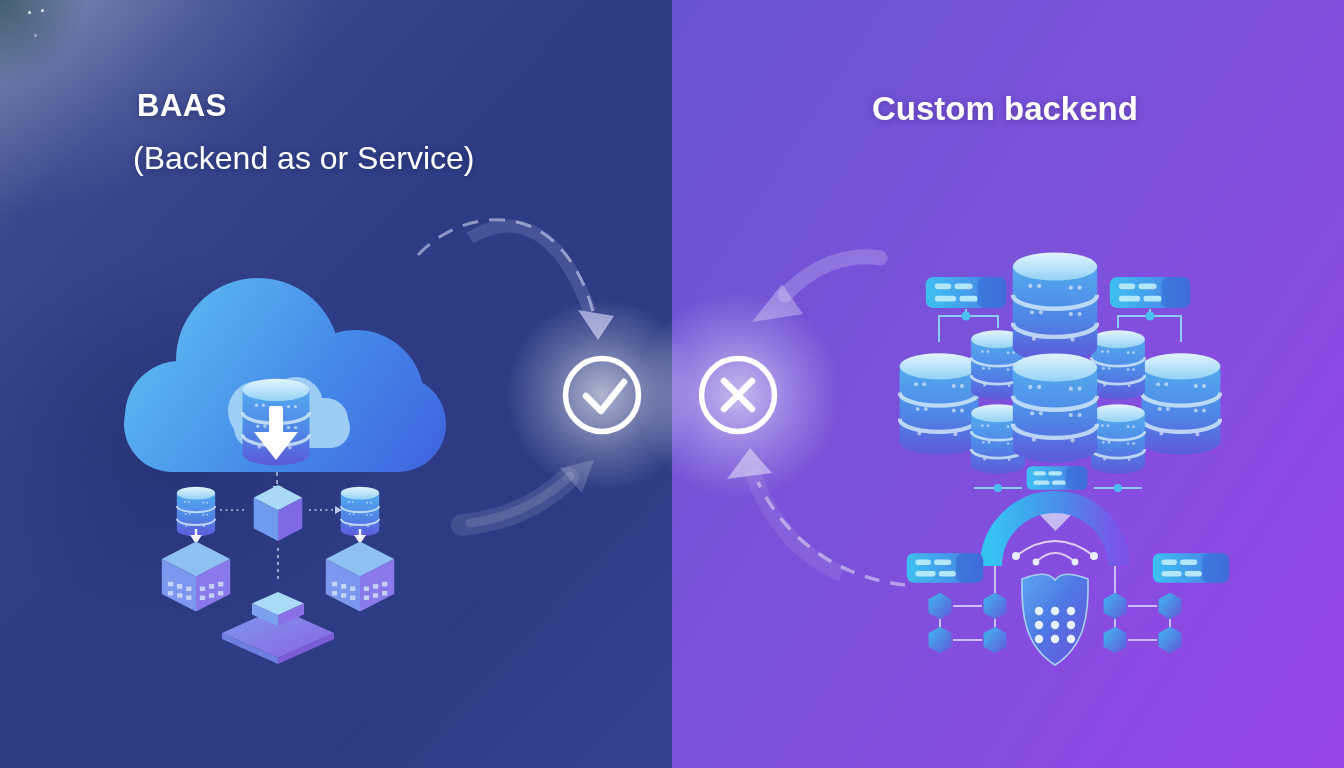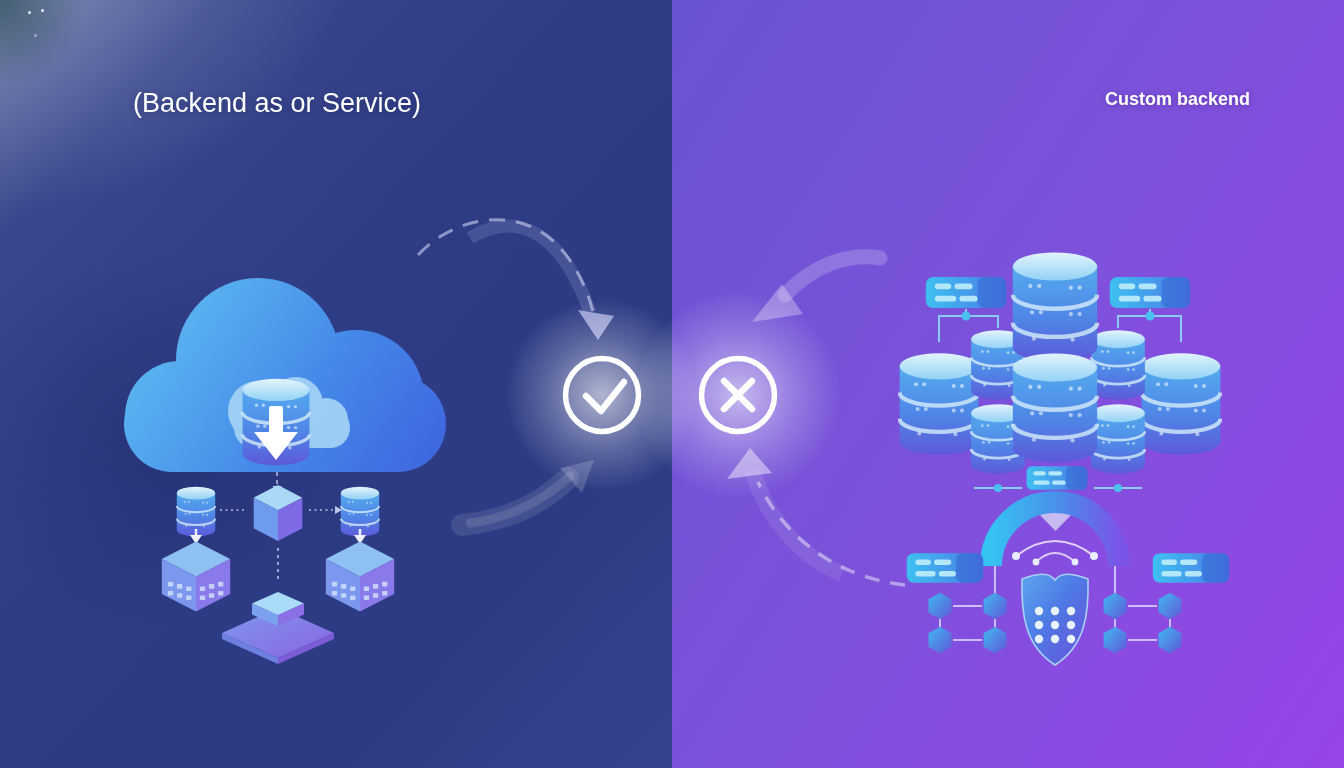--- a/index.html
+++ b/index.html
@@ -12,23 +12,23 @@
       radial-gradient(680px 480px at -6% -8%, rgba(172,184,214,.48), transparent 58%),
       radial-gradient(300px 260px at 25% 57%, rgba(20,28,88,.30), transparent 72%),
       linear-gradient(133deg, var(--c-left-bg-light,#64719f) 0%, #3a478e 16%,
         var(--c-left-bg,#2e3c85) 45%, #2d3b84 75%, #364290 100%);}
   .panel-right{left:672px;width:672px;
     background:linear-gradient(123deg, var(--c-right-bg-start,#6a54d2) 0%,
       #7b52da 45%, var(--c-right-bg-end,#9745e8) 100%);}
   .title-left{position:absolute;left:137px;top:88px;color:#fff;
     text-shadow:0 1px 6px rgba(15,22,60,.35);}
   .title-left h1{margin:0;font-size:31px;font-weight:700;letter-spacing:.5px;}
-  .title-left p{margin:0 0 0 -4px;font-size:27px;font-weight:400;}
-  .title-right{position:absolute;left:872px;top:88px;width:378px;text-align:right;
-    color:#fff;font-weight:700;font-size:18px;line-height:1.3;
+  .title-left p{margin:16px 0 0 -4px;font-size:32px;font-weight:400;}
+  .title-right{position:absolute;left:872px;top:88px;width:378px;text-align:left;
+    color:#fff;font-weight:700;font-size:33px;line-height:1.3;
     text-shadow:0 1px 6px rgba(40,20,90,.35);}
   .glow{position:absolute;border-radius:50%;pointer-events:none;
     background:radial-gradient(circle, rgba(255,255,255,.62) 0%,
       rgba(255,255,255,.22) 42%, rgba(255,255,255,0) 72%);}
   .glow-check{left:507px;top:300px;width:190px;height:190px;}
   .glow-x{left:636px;top:293px;width:204px;height:204px;opacity:.95;}
   svg{position:absolute;overflow:visible;}
   .sparkle{position:absolute;width:3px;height:3px;border-radius:50%;
     background:rgba(255,255,255,.85);}
 </style>
@@ -38,20 +38,21 @@
 <div class="canvas">
 
   <div class="panel panel-left"></div>
   <div class="panel panel-right"></div>
 
   <span class="sparkle" style="left:28px;top:11px"></span>
   <span class="sparkle" style="left:41px;top:9px"></span>
   <span class="sparkle" style="left:34px;top:34px;opacity:.5"></span>
 
   <div class="title-left">
+    <h1>BAAS</h1>
     <p>(Backend as or Service)</p>
   </div>
 
   <div class="title-right">
     <div>Custom backend</div>
   </div>
 
   <svg width="0" height="0">
     <defs>
       <linearGradient id="cylTop" x1="0" y1="0" x2="0" y2="1">

